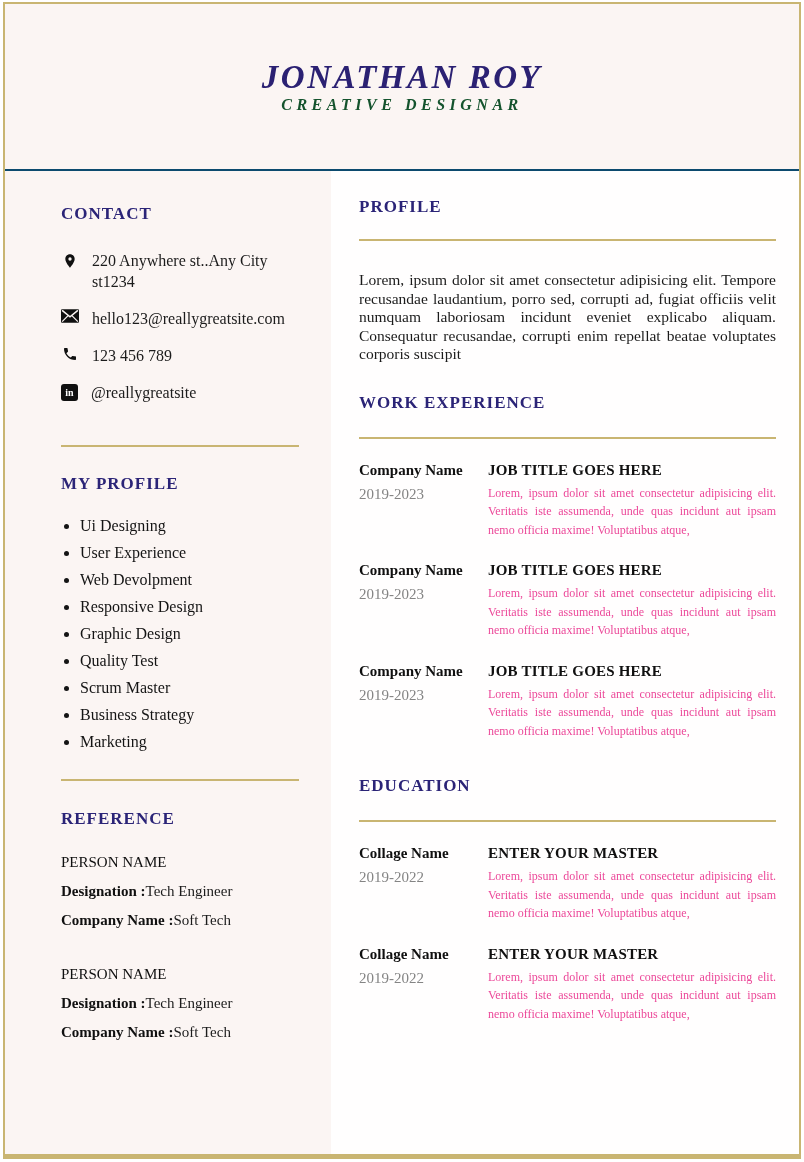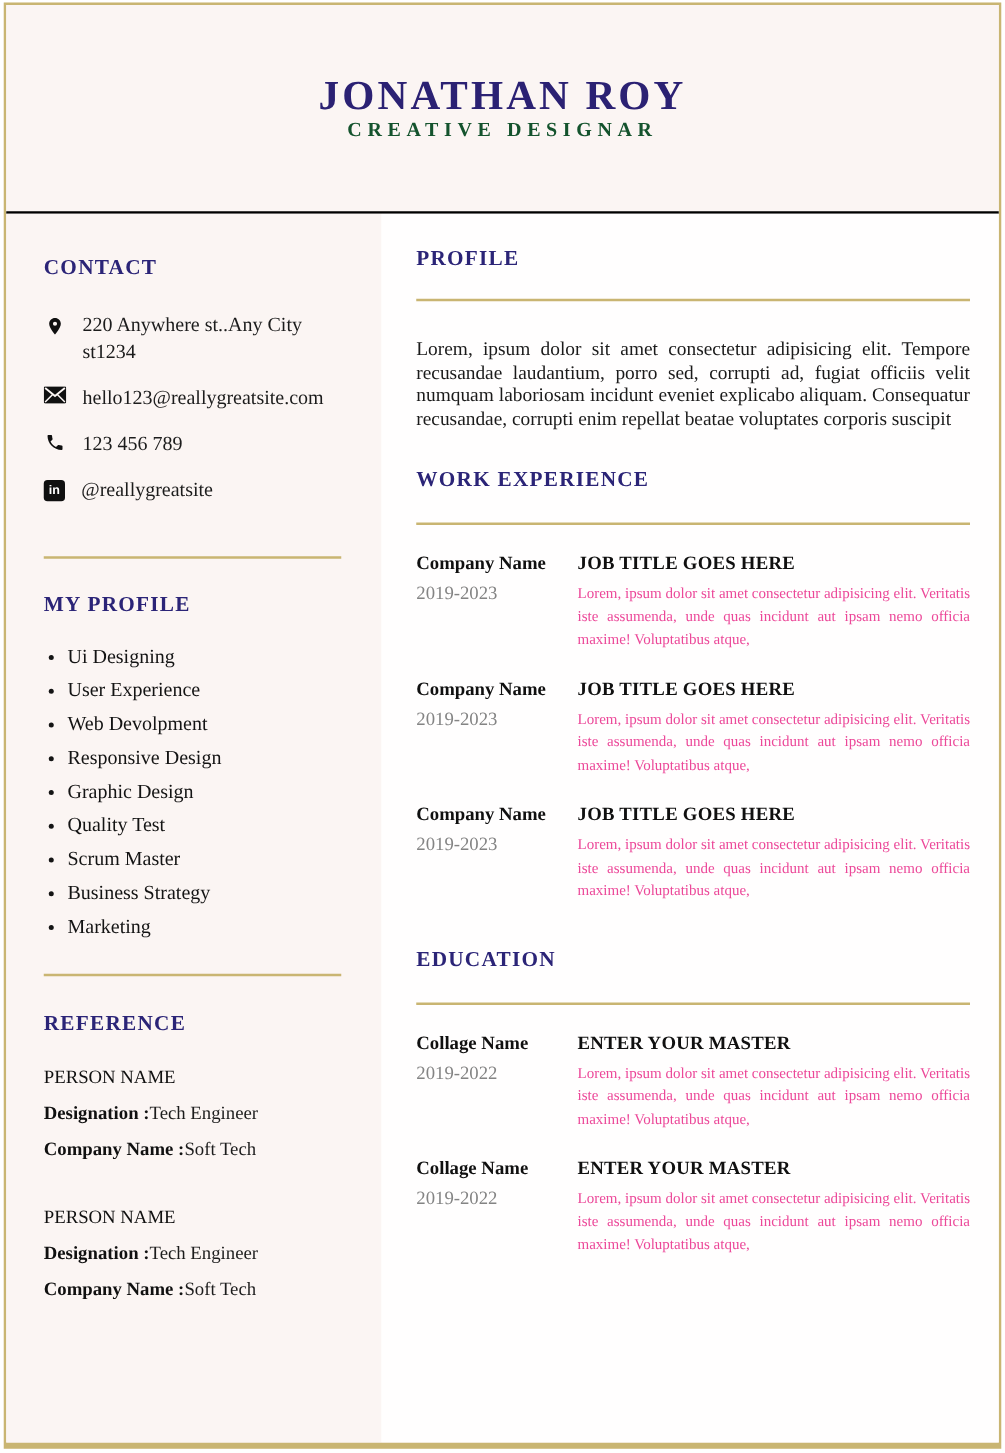--- a/index.html
+++ b/index.html
@@ -14,33 +14,34 @@
     position:absolute; left:3px; top:2px;
     width:798px; height:1157px;
     border:2px solid #c9b572; border-bottom-width:5px;
     display:flex; flex-direction:column;
     background:#fbf5f3;
   }
   
   .header {
     height:167px; flex:0 0 167px;
     background:#fbf5f3;
-    border-bottom:2px solid #000000;
+    border-bottom:2px solid #0c4a6e;
     display:flex; flex-direction:column; align-items:center; justify-content:center;
+    font-style:italic;
   }
   .name {
     font-size:33px; font-weight:bold; letter-spacing:2.5px;
     color:#2b2173;
   }
   .role {
     font-size:16px; font-weight:bold; letter-spacing:4.5px;
     color:#14532d;
   }
   
-  .bodywrap { flex:1; display:flex; min-height:0; }
+  .bodywrap { flex:1; display:flex; min-height:0;margin-left:26px; }
   .sidebar {
     width:300px; flex:0 0 300px;
     background:#fbf5f3;
     padding:33px 27px 0 30px;
   }
   .main {
     flex:1;
     background:#fffefe;
     padding:26px 23px 0 28px;
   }
@@ -49,21 +50,21 @@
     color:#2b2477;
   }
   .rule { border:none; border-top:2px solid #c9b572; }
   
   .contact-list { margin-top:26px; }
   .contact-item { display:flex; gap:13px; align-items:flex-start; margin-bottom:16px; font-size:16px; line-height:21px; color:#1c1c1c; }
   .cicon { flex:0 0 18px; margin-top:1px; display:flex; justify-content:center; }
   .cicon svg { display:block; }
   .li-badge {
     width:17px; height:17px; background:#101010; border-radius:3px;
-    color:#ffffff; font-family:Liberation Sans, sans-serif; font-size:10px; font-weight:bold;
+    color:#ffffff; font-family:Liberation Serif, serif; font-size:10px; font-weight:bold;
     display:flex; align-items:center; justify-content:center; margin-top:2px;
   }
   .side-rule-1 { margin-top:42px; width:238px; }
   
   .skills-h { margin-top:27px; }
   .skills-list { margin-top:23px; padding-left:19px; }
   .skills-list li { font-size:16px; margin-bottom:9px; color:#141414; }
   .side-rule-2 { margin-top:28px; width:238px; }
   
   .ref-h { margin-top:28px; }

